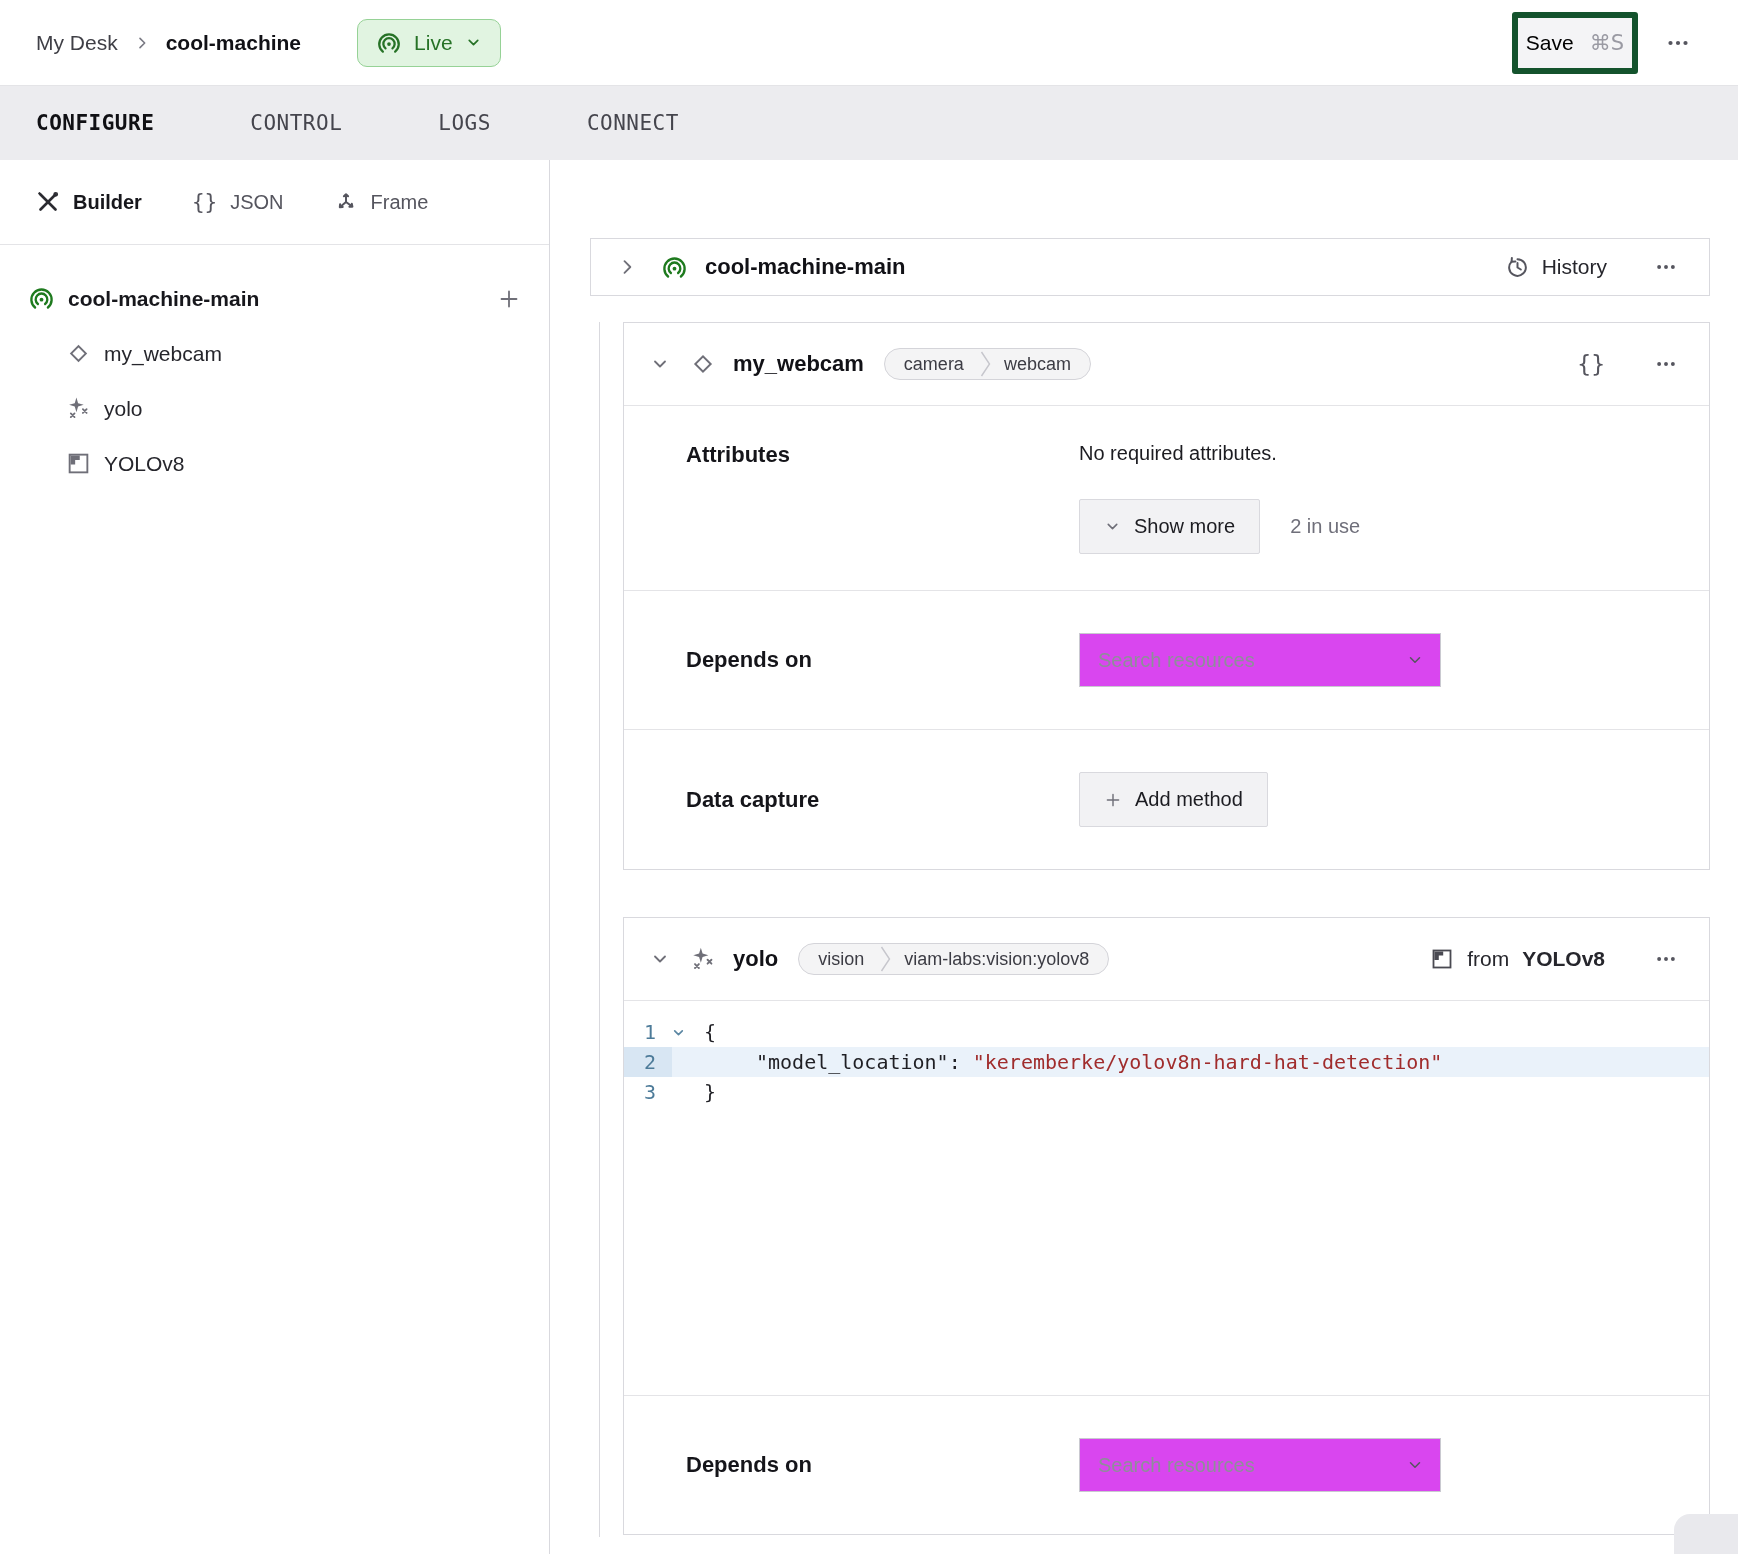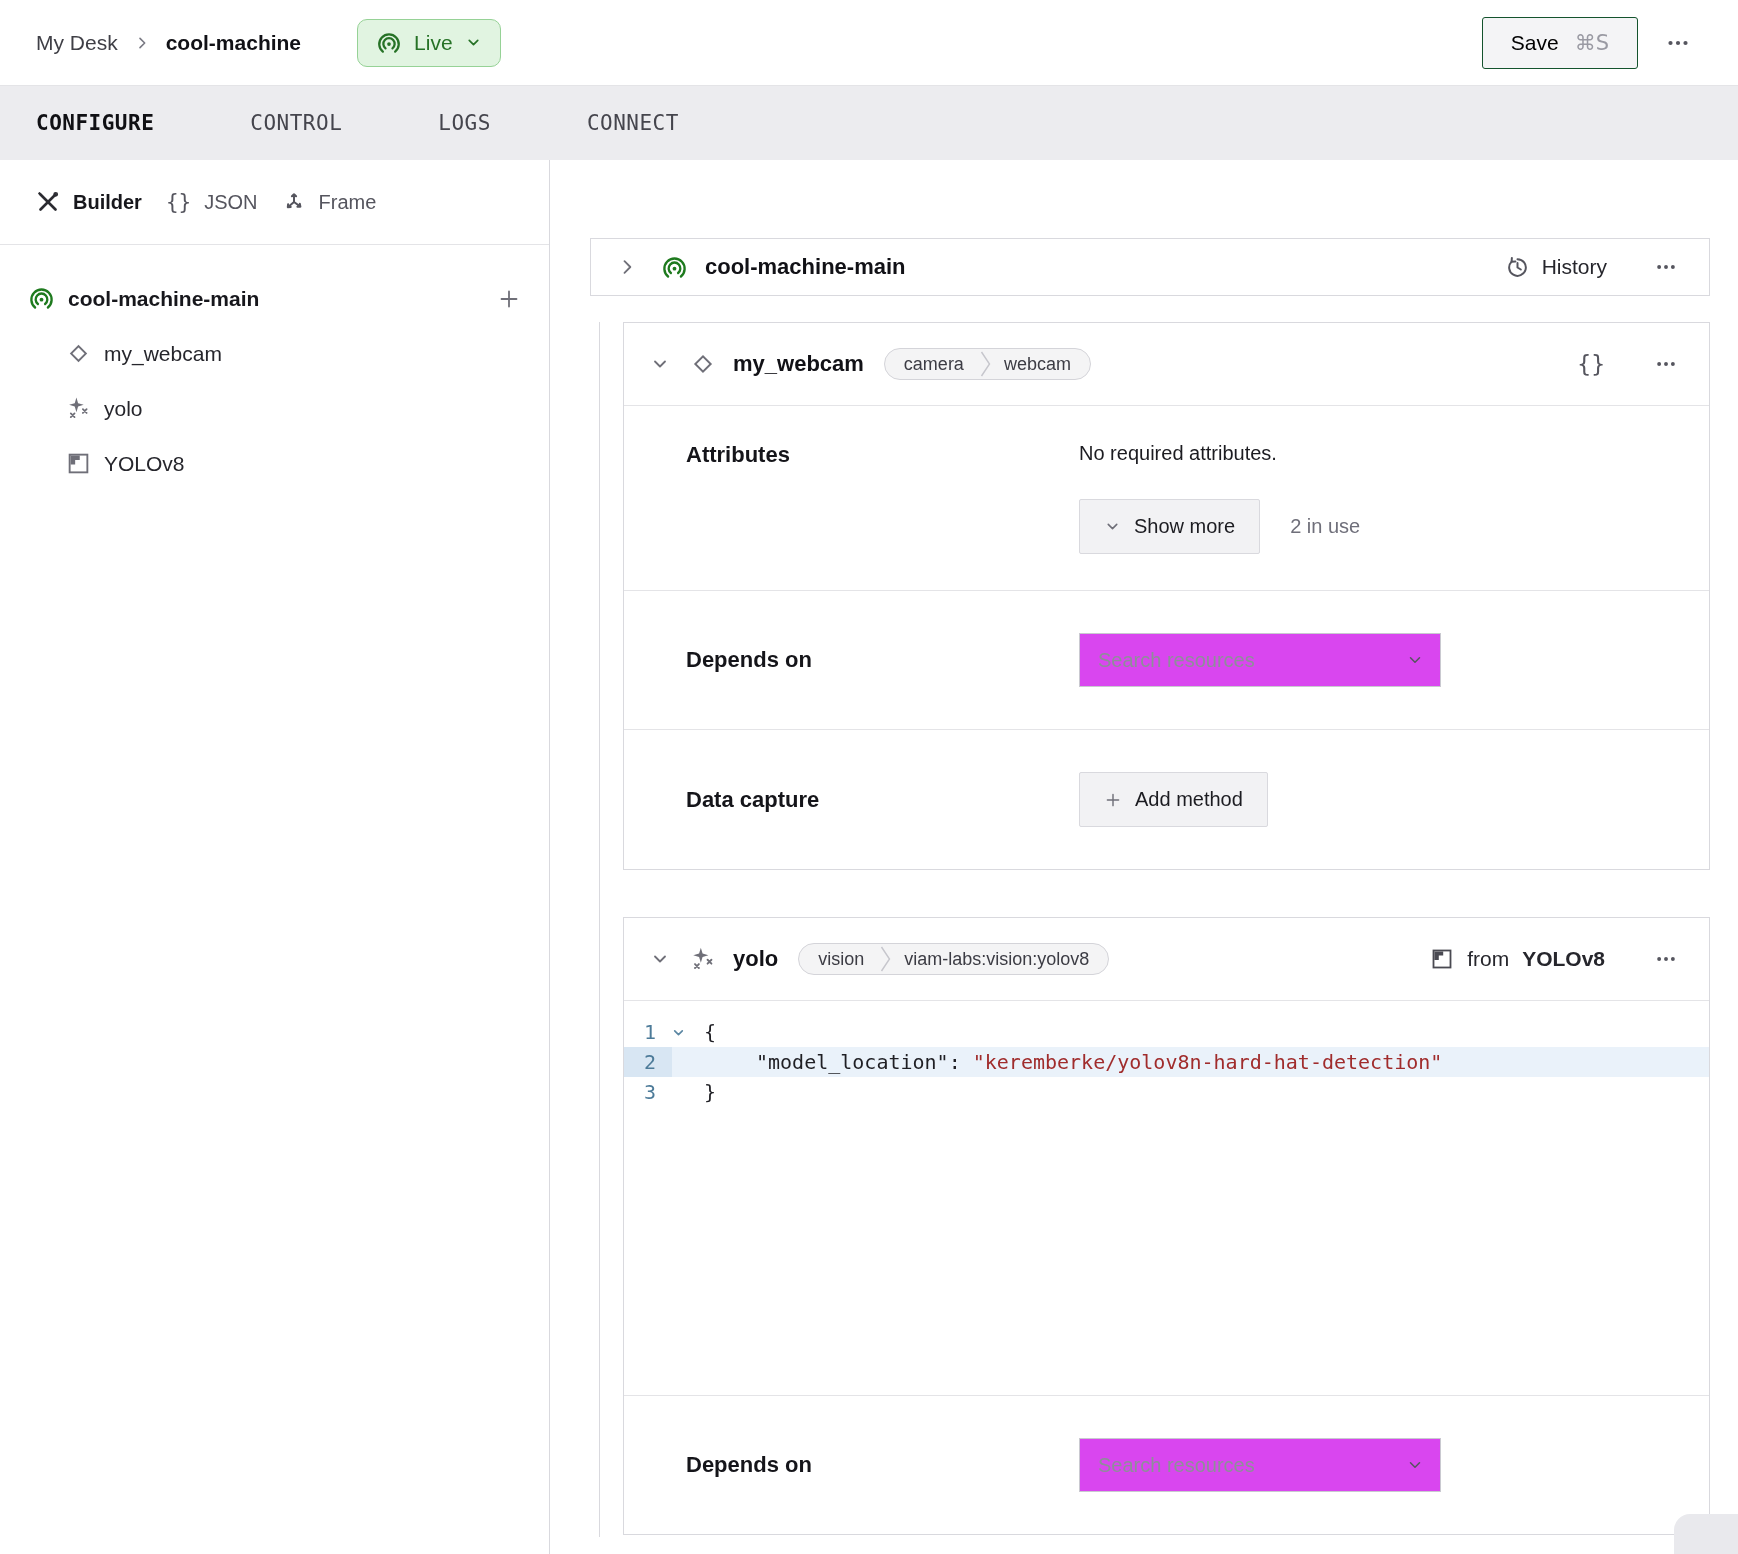--- a/index.html
+++ b/index.html
@@ -13,37 +13,37 @@
   
   .topbar { height:86px; display:flex; align-items:center; padding:0 42px 0 36px; border-bottom:1px solid #e4e4e7; }
   .crumb { display:flex; align-items:center; gap:16px; font-size:21px;justify-content:space-between; }
   .crumb-root { color:#3f3f46; }
   .crumb-sep { color:#7a7a84; }
   .crumb-cur { font-weight:700; color:#111116; }
   .live-badge { margin-left:56px; display:flex; align-items:center; gap:12px;
     padding:10px 18px; background:#e1f4e1; border:1.5px solid #96d296; border-radius:10px;
     color:#267226; font-size:21px; cursor:pointer; }
   .save-btn { margin-left:auto; display:flex; align-items:center; gap:16px;
-    background:#f4f4f6; border:1px solid #14532d; border-radius:3px;
-    padding:13px 28px; font-size:21px; cursor:pointer; }
+    background:#f4f4f6; border:6px solid #14532d; border-radius:3px;
+    padding:13px 8px; font-size:21px; cursor:pointer; }
   .save-shortcut { color:#9a9aa3; font-family:"DejaVu Sans", sans-serif; }
   .kebab { color:#55555e; padding:6px; cursor:pointer; }
 
   
   .tabbar { height:74px; background:#ececef; display:flex; align-items:center;
     padding:0 36px; gap:96px; font-family:"DejaVu Sans Mono", monospace;
     font-size:21px; letter-spacing:0.5px; color:#45454d; }
   .tab { cursor:pointer; }
   .tab.active { font-weight:700; color:#101014; }
 
   
   .cols { display:flex; height:1394px; }
   .sidebar { width:550px; flex:none; border-right:1px solid #d9d9de; }
   .side-toolbar { height:85px; border-bottom:1px solid #e4e4e7; display:flex; align-items:center;
-    padding:0 36px; gap:24px; font-size:20px; color:#55555e; }
+    padding:0 36px; gap:50px; font-size:20px; color:#55555e; }
   .mode { display:flex; align-items:center; gap:13px; cursor:pointer; }
   .mode.active { color:#17171c; font-weight:700; }
 
   .tree { padding:26px 24px 0 28px; }
   .tree-row { display:flex; align-items:center; height:55px; font-size:21px; color:#26262c; cursor:pointer; }
   .tree-row.root { font-weight:600; color:#17171c; }
   .tree-icon { flex:none; margin-right:13px; color:#6f6f78; }
   .tree-icon.green { color:#1e7a1e; }
   .tree-child { padding-left:38px; }
   .plus-btn { margin-left:auto; color:#6f6f78; padding:4px; cursor:pointer; }

